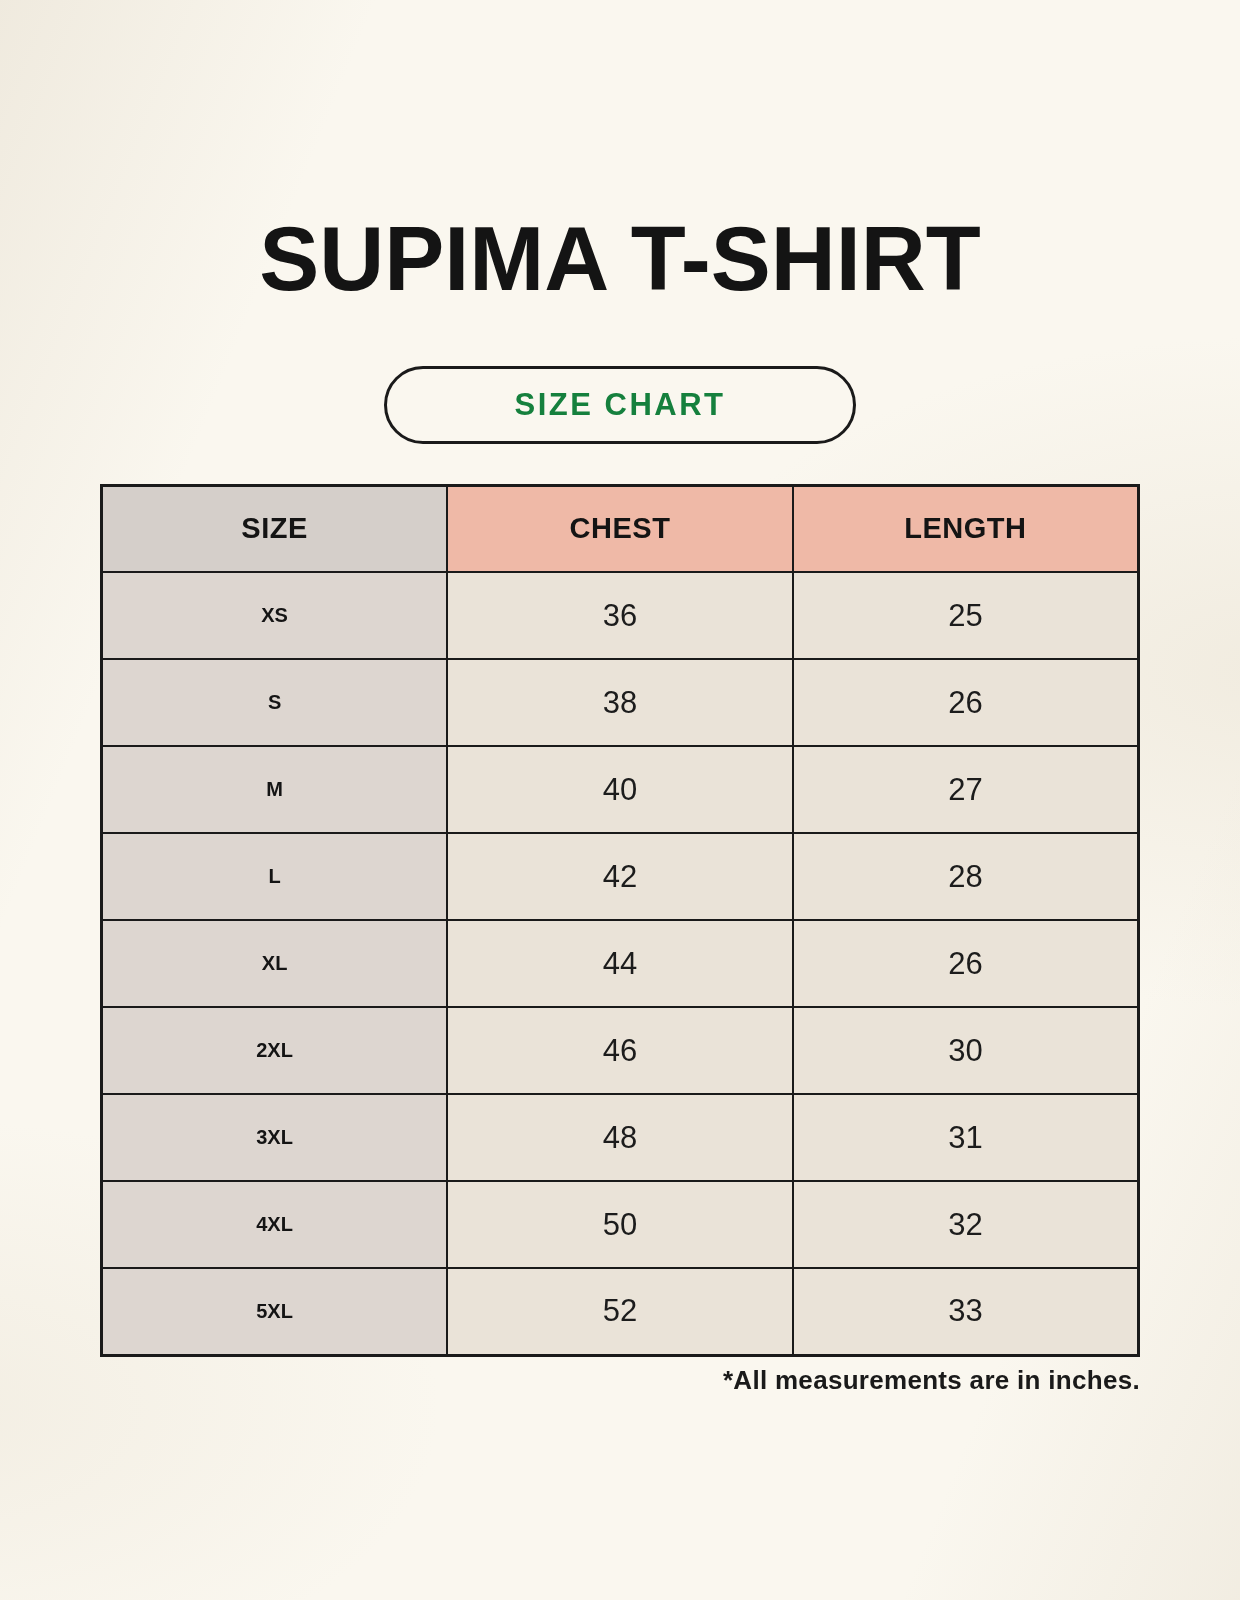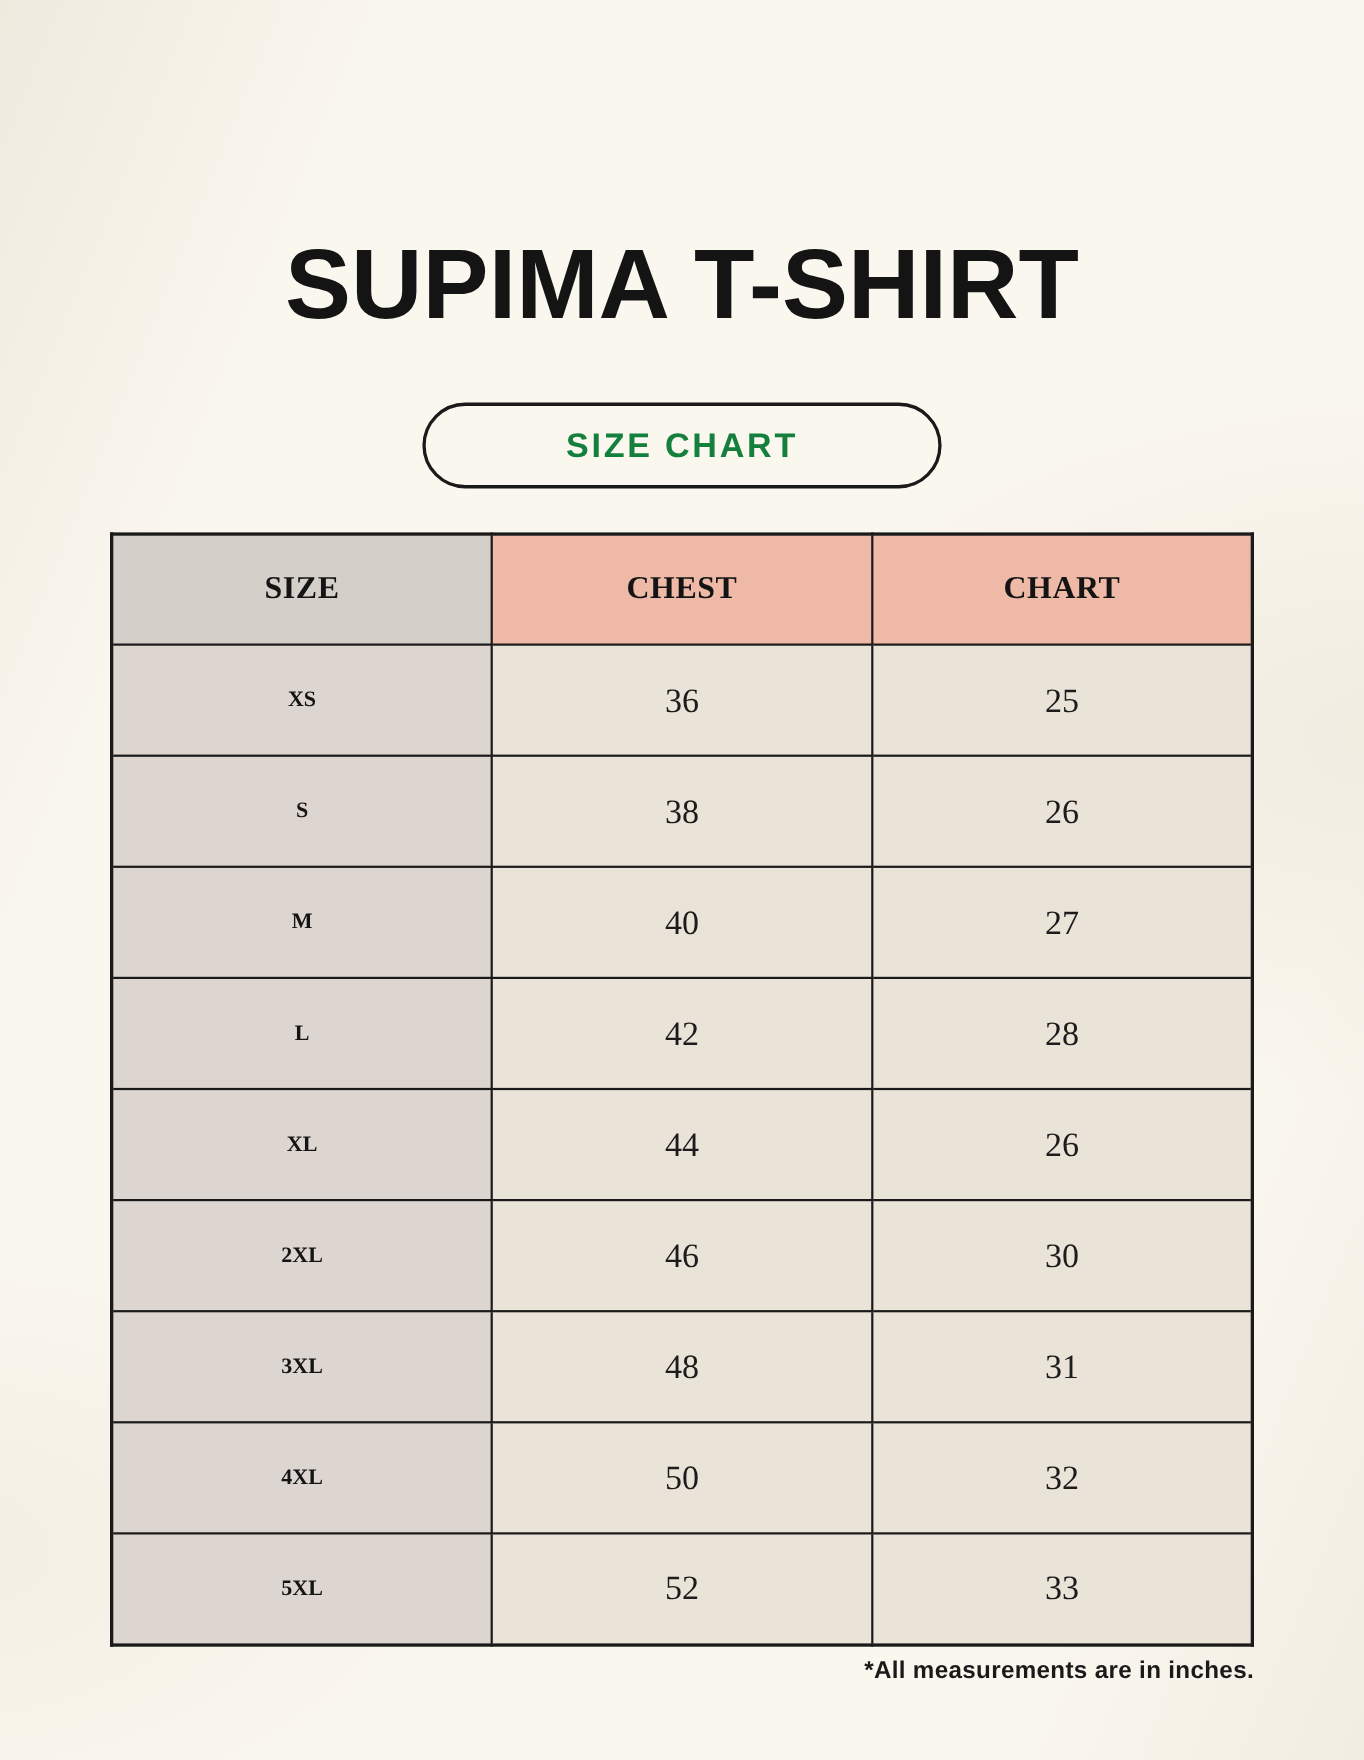--- a/index.html
+++ b/index.html
@@ -50,23 +50,22 @@
   table.size-table {
     width: 1040px;
     margin: 40px auto 0;
     border-collapse: collapse;
     table-layout: fixed;
     text-align: center;
     border: 3px solid var(--border, #1A1A1A);
   }
   .size-table th, .size-table td {
     border: 2px solid var(--border, #1A1A1A);
-    height: 101px;
+    height: 87px;
     vertical-align: middle;
-    font-family: Liberation Serif, serif;
   }
   .size-table thead th {
     font-size: 29px;
     font-weight: 700;
     letter-spacing: 0.5px;
     color: #141414;
   }
   th.size-head   { background: var(--size-head-bg, #D5CFCA); }
   th.accent-head { background: var(--accent, #EFB9A7); }
   td.col-size {
@@ -78,21 +77,21 @@
   td.col-value {
     background: var(--cell-bg, #EAE3D8);
     font-weight: 400;
     font-size: 31px;
     color: #1c1c1c;
   }
   .footnote {
     width: 1040px;
     margin: 8px auto 0;
     text-align: right;
-    font-size: 22px;
+    font-size: 26px;
     font-weight: 700;
     letter-spacing: 0.3px;
     color: #1a1a1a;
   }
 </style>
 </head>
 <body>
 
 <div class="page">
   <div class="bg-texture"></div>
@@ -101,21 +100,21 @@
 
     <div class="badge">
       <span>SIZE CHART</span>
     </div>
 
     <table class="size-table">
       <thead>
         <tr>
           <th class="size-head">SIZE</th>
           <th class="accent-head">CHEST</th>
-          <th class="accent-head">CHART</th>
+          <th class="accent-head">LENGTH</th>
         </tr>
       </thead>
       <tbody id="size-table-body">
           <tr>
             <td class="col-size">XS</td>
             <td class="col-value">36</td>
             <td class="col-value">25</td>
           </tr>
           <tr>
             <td class="col-size">S</td>

